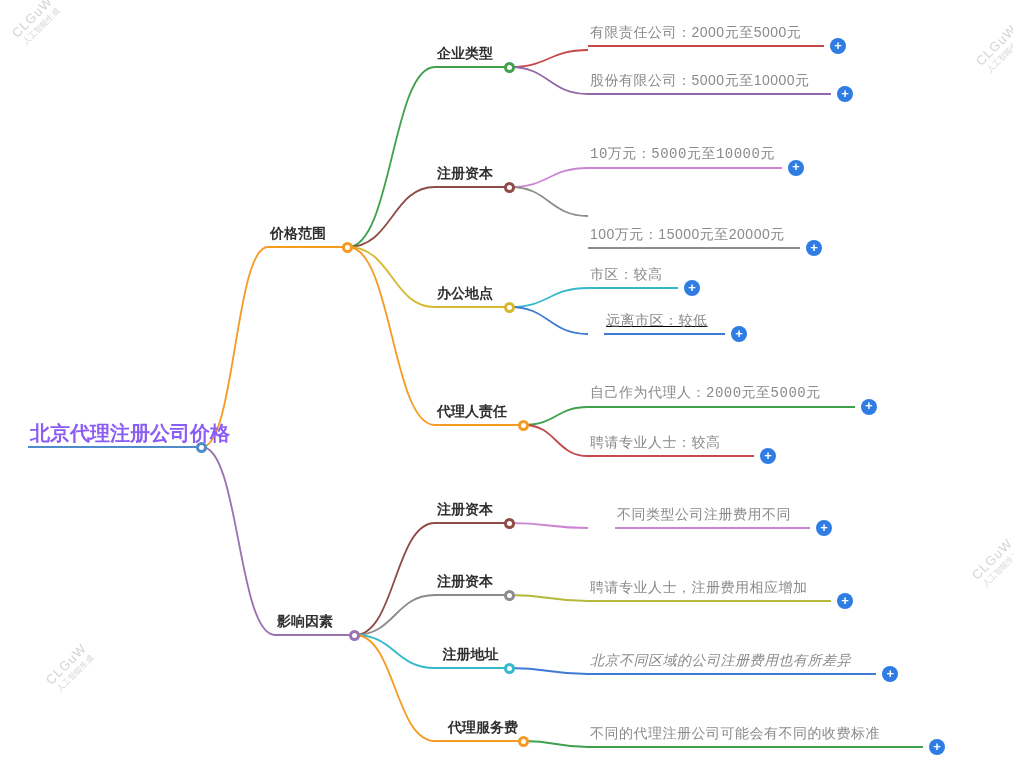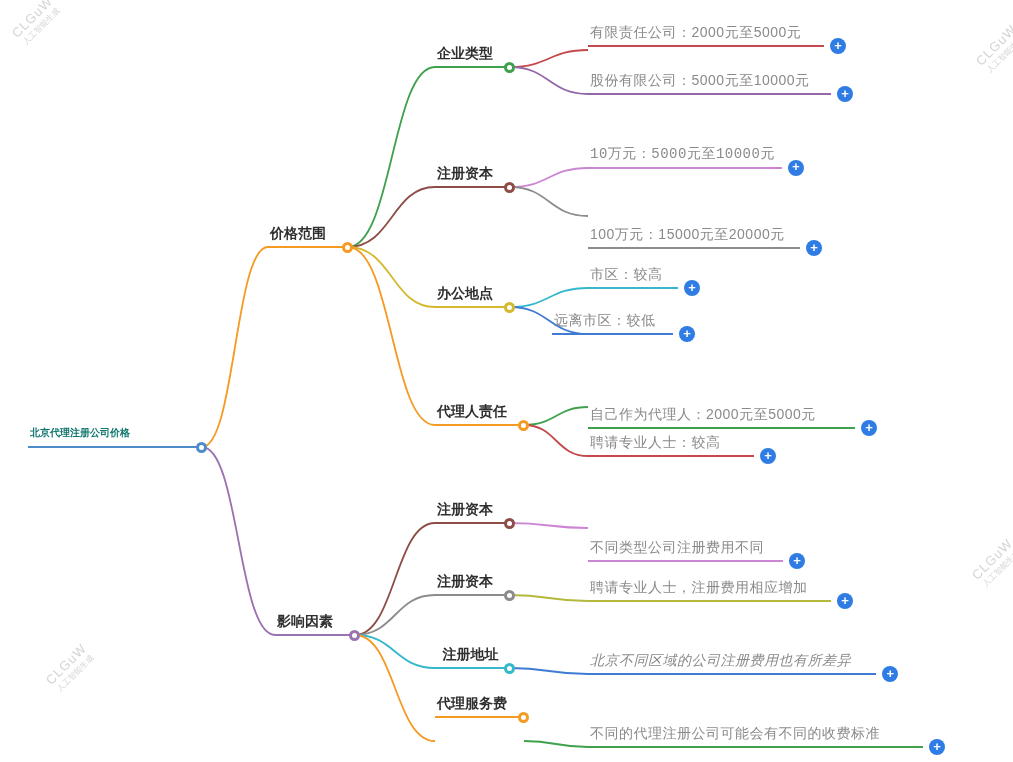--- a/index.html
+++ b/index.html
@@ -10,21 +10,21 @@
   .link { fill:none; stroke:var(--c,#999); stroke-width:1.8px; }
 
   .node { position:absolute; }
   .label {
     display:block; width:100%;
     padding:2px 6px 4px 2px;
     border-bottom:2px solid var(--c,#999);
     white-space:nowrap;
   }
   .branch .label { font-weight:bold; font-size:14px; line-height:17px; color:#2f2f2f; }
-  .root  .label { font-weight:bold; font-size:10px; line-height:18px; color:#0f766e; }
+  .root  .label { font-weight:bold; font-size:20px; line-height:18px; color:#8b5cf6; }
   .leaf  .label { font-size:14px; line-height:17px; color:#8a8a8a; letter-spacing:.5px; }
 
   .dot {
     position:absolute; right:-5px; bottom:-5px;
     width:11px; height:11px; border-radius:50%;
     background:#fff; border:3px solid var(--c,#999);
     cursor:pointer;
   }
   .plus {
     position:absolute; right:-22px; bottom:-7px;
@@ -131,21 +131,21 @@
     <span class="dot"></span>
   </div>
   <div class="node branch" style="left: 435px; top: 571px; width: 75px; --c: #8c8c8c;">
     <span class="label">注册资本</span>
     <span class="dot"></span>
   </div>
   <div class="node branch" style="left: 435px; top: 644px; width: 75px; text-align: center; --c: #35b8cc;">
     <span class="label">注册地址</span>
     <span class="dot"></span>
   </div>
-  <div class="node branch" style="left: 435px; top: 693px; width: 89px; --c: #f59a23;">
+  <div class="node branch" style="left: 435px; top: 717px; width: 89px; text-align: right; --c: #f59a23;">
     <span class="label">代理服务费</span>
     <span class="dot"></span>
   </div>
 
   <div class="node leaf" style="left: 588px; top: 22px; width: 236px; --c: #c5484b;">
     <span class="label">有限责任公司：2000元至5000元</span>
     <span class="plus" style="--c: #2e7ce4;">+</span>
   </div>
   <div class="node leaf" style="left: 588px; top: 70px; width: 243px; --c: #9467a8;">
     <span class="label">股份有限公司：5000元至10000元</span>
@@ -156,33 +156,33 @@
     <span class="plus" style="--c: #2e7ce4;">+</span>
   </div>
   <div class="node leaf" style="left: 588px; top: 192px; width: 212px; margin-top: 32px; --c: #8c8c8c;">
     <span class="label">100万元：15000元至20000元</span>
     <span class="plus" style="--c: #2e7ce4;">+</span>
   </div>
   <div class="node leaf" style="left: 588px; top: 264px; width: 90px; --c: #35b8cc;">
     <span class="label">市区：较高</span>
     <span class="plus" style="--c: #2e7ce4;">+</span>
   </div>
-  <div class="node leaf" style="left: 552px; top: 310px; width: 121px; --c: #3f7ad4;">
+  <div class="node leaf" style="left: 604px; top: 310px; width: 121px; text-decoration: underline; --c: #3f7ad4;">
     <span class="label">远离市区：较低</span>
     <span class="plus" style="--c: #2e7ce4;">+</span>
   </div>
-  <div class="node leaf" style="left: 588px; top: 404px; width: 267px; --c: #3fa14e;">
+  <div class="node leaf" style="left: 588px; top: 383px; width: 267px; font-family: Liberation Mono, monospace; --c: #3fa14e;">
     <span class="label">自己作为代理人：2000元至5000元</span>
     <span class="plus" style="--c: #2e7ce4;">+</span>
   </div>
   <div class="node leaf" style="left: 588px; top: 432px; width: 166px; --c: #c5484b;">
     <span class="label">聘请专业人士：较高</span>
     <span class="plus" style="--c: #2e7ce4;">+</span>
   </div>
-  <div class="node leaf" style="left: 588px; top: 504px; width: 195px; margin-top: 33px; --c: #cb85d2;">
+  <div class="node leaf" style="left: 615px; top: 504px; width: 195px; --c: #cb85d2;">
     <span class="label">不同类型公司注册费用不同</span>
     <span class="plus" style="--c: #2e7ce4;">+</span>
   </div>
   <div class="node leaf" style="left: 588px; top: 577px; width: 243px; --c: #b5b83a;">
     <span class="label">聘请专业人士，注册费用相应增加</span>
     <span class="plus" style="--c: #2e7ce4;">+</span>
   </div>
   <div class="node leaf" style="left: 588px; top: 650px; width: 288px; font-style: italic; --c: #3f7ad4;">
     <span class="label">北京不同区域的公司注册费用也有所差异</span>
     <span class="plus" style="--c: #2e7ce4;">+</span>

